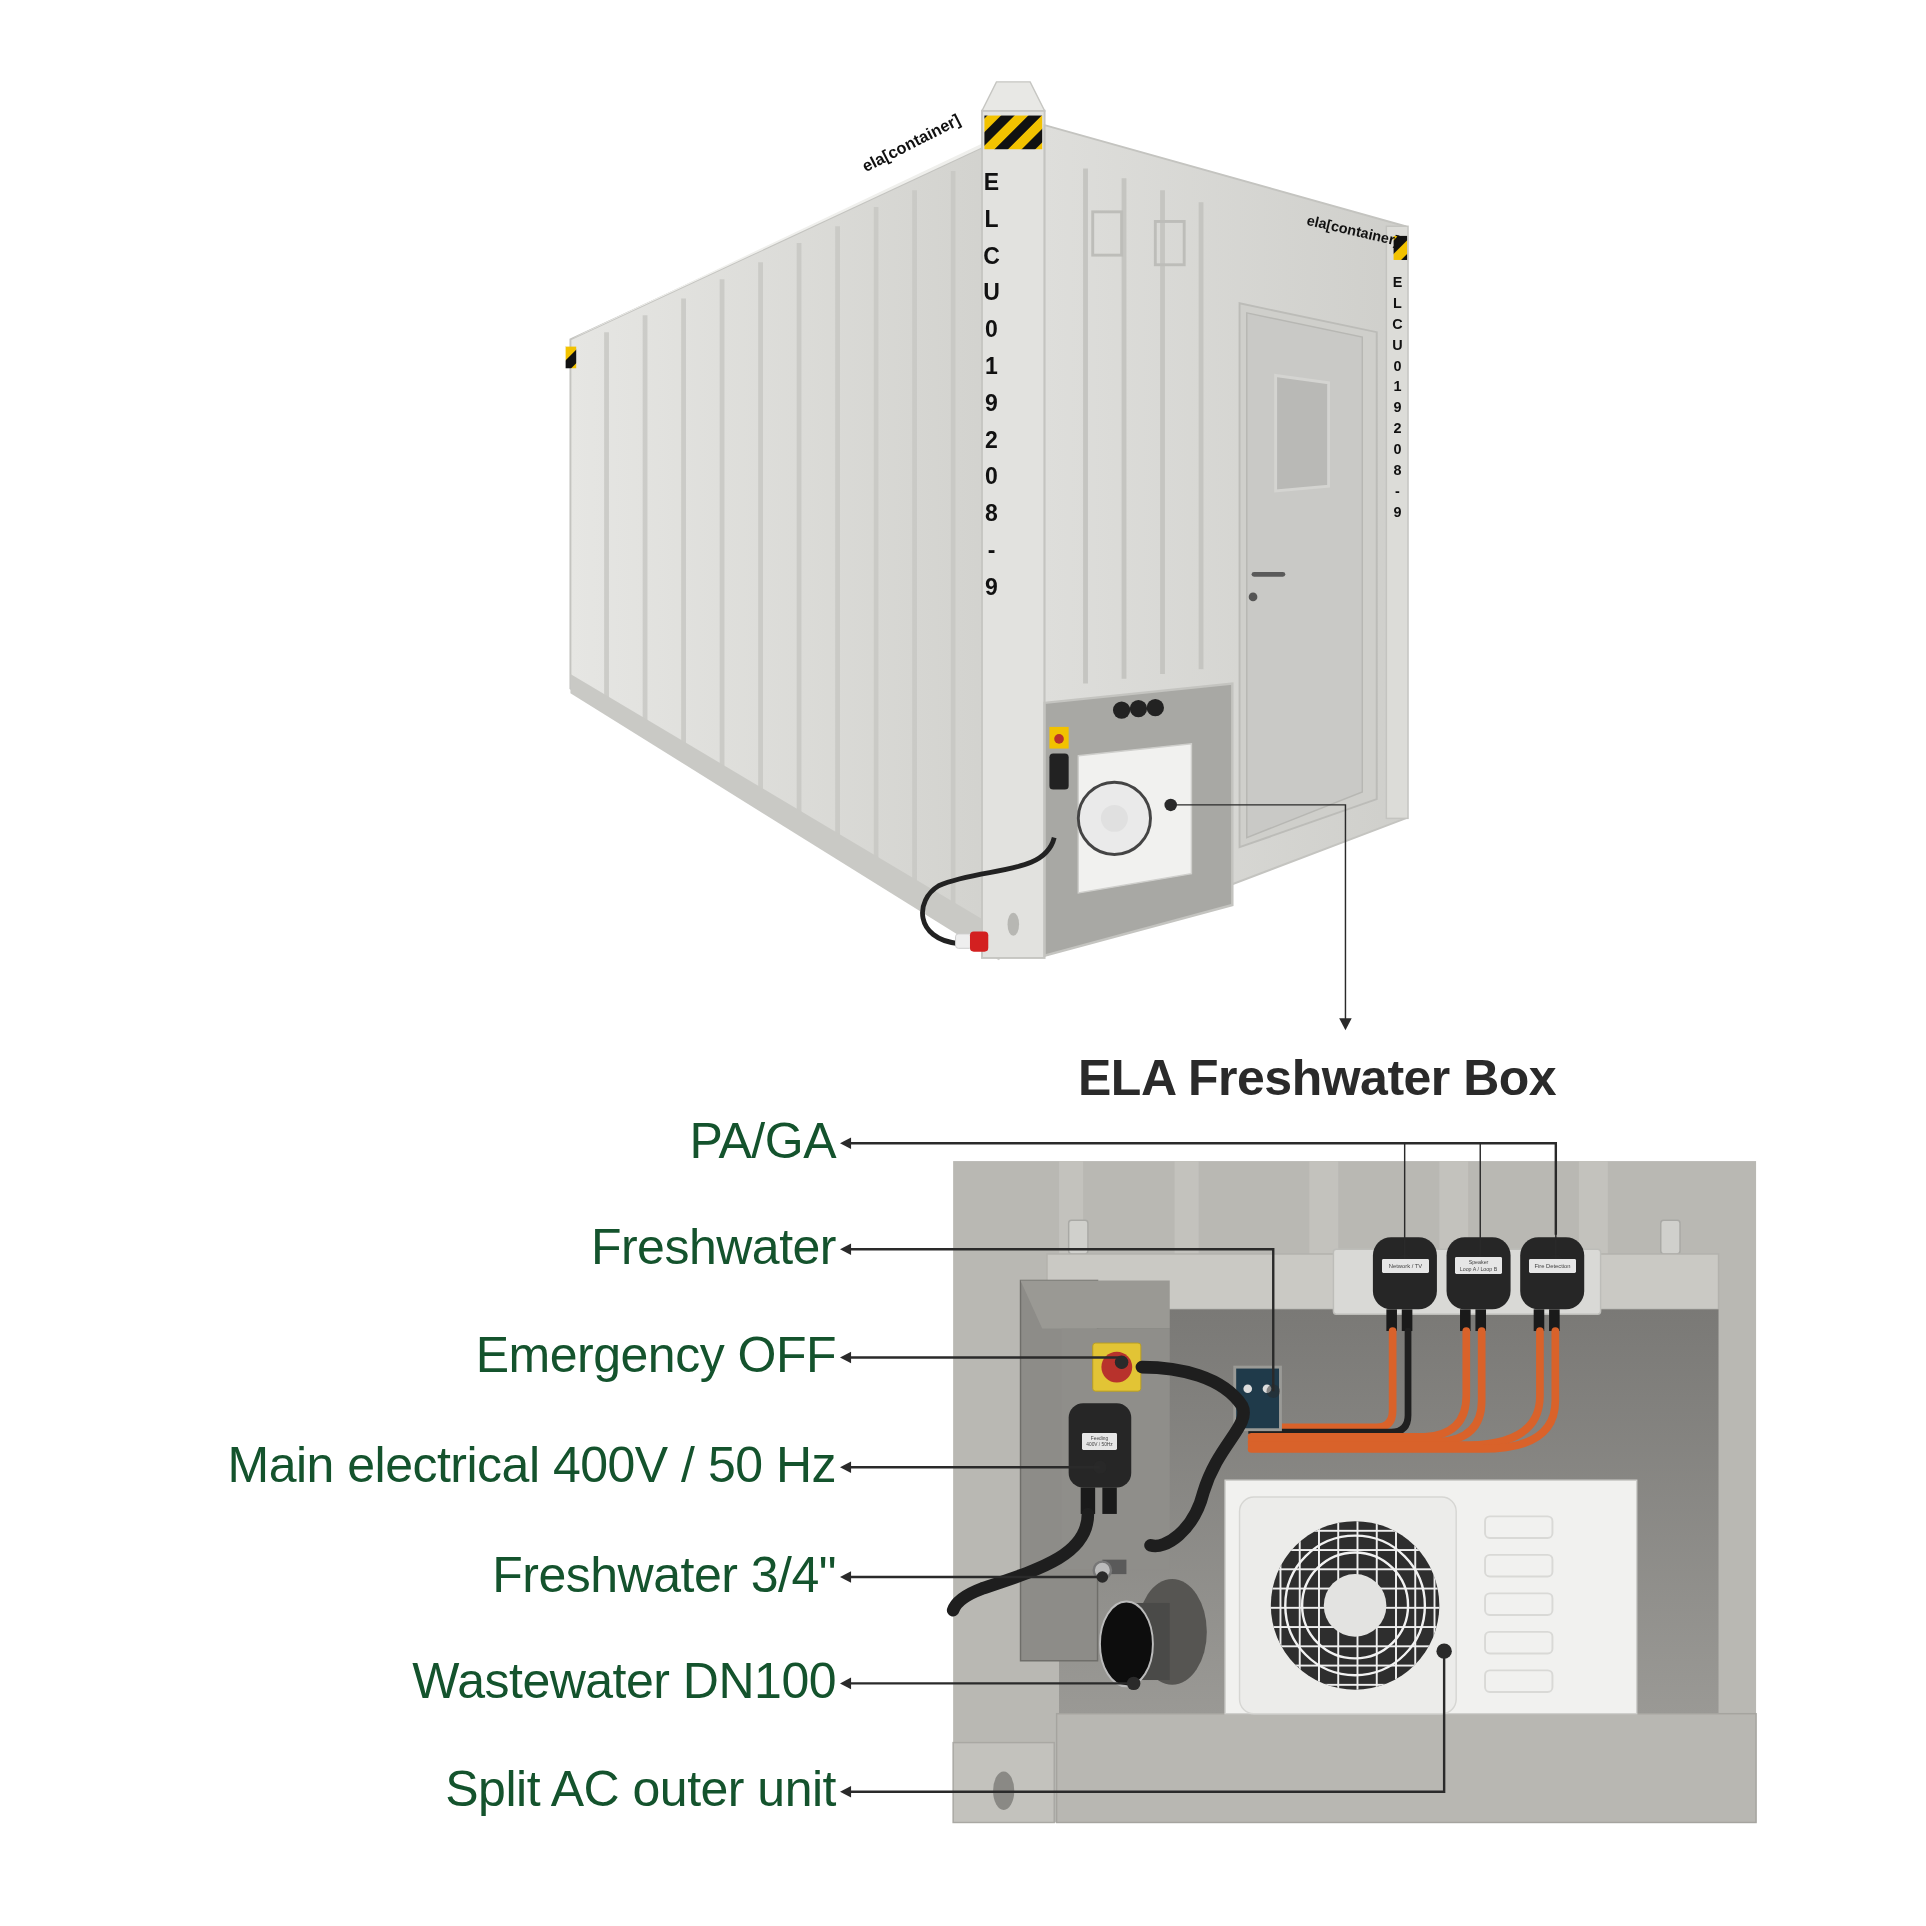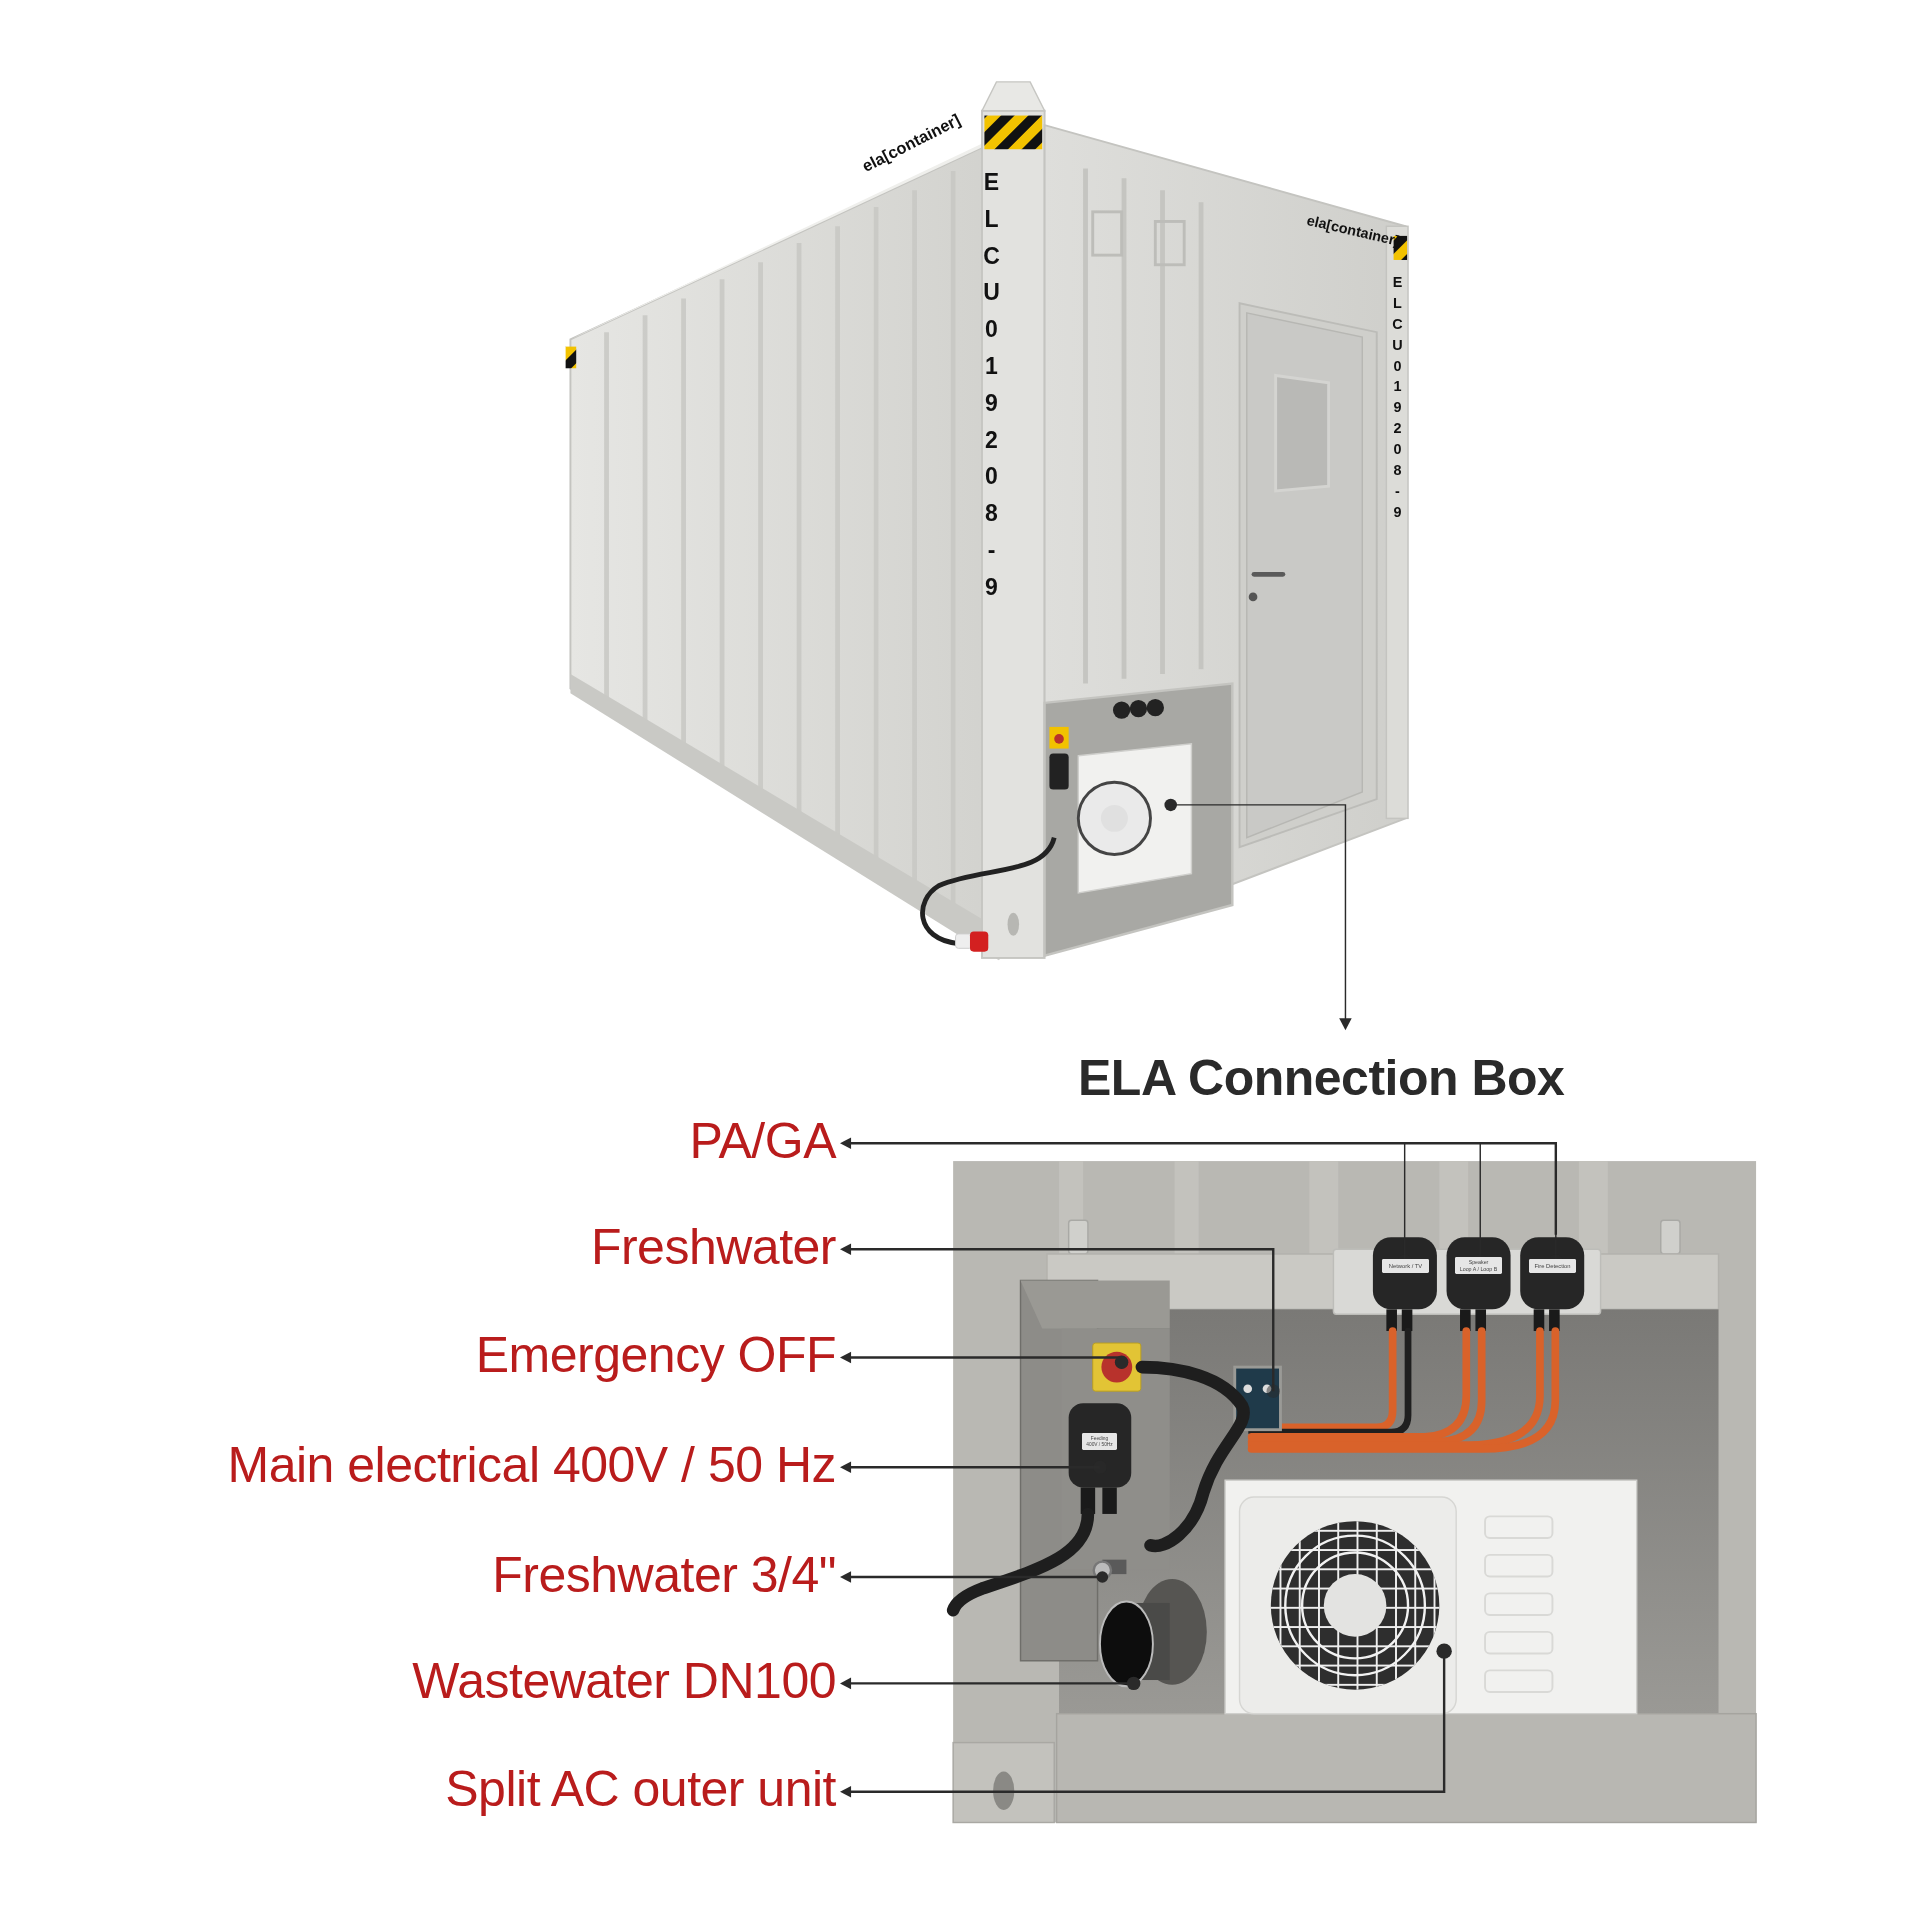--- a/index.html
+++ b/index.html
@@ -2,21 +2,21 @@
 <html style="font-size:7.7px"><head>
 <meta charset="utf-8">
 <style>
   html,body{margin:0;padding:0;background:#ffffff;}
   body{width:1926px;height:1926px;position:relative;overflow:hidden;font-family:"Liberation Sans",sans-serif;color:#2a2a2a;}
   
   #container-svg{position:absolute;left:0;top:0;}
   
   .title{position:absolute;left:1078px;top:1049px;font-size:50px;font-weight:bold;letter-spacing:-0.5px;white-space:nowrap;color:#2a2a2a;}
   
-  .label{position:absolute;right:1090px;font-size:50px;white-space:nowrap;color:#b91c1c;letter-spacing:-0.5px;line-height:1;}
+  .label{position:absolute;right:1090px;font-size:50px;white-space:nowrap;color:#14532d;letter-spacing:-0.5px;line-height:1;}
   
   #box-svg{position:absolute;left:0;top:0;}
   .tag{position:absolute;background:#e6e6e6;color:#444;font-size:5.8px;text-align:center;border-radius:1.4px;line-height:1.2;display:flex;align-items:center;justify-content:center;}
   .vtext{position:absolute;font-weight:bold;color:#111;font-size:23px;line-height:1.6;text-align:center;width:29px;}
   .logo{position:absolute;font-size:16.4px;font-weight:bold;color:#111;white-space:nowrap;}
 </style>
 </head>
 <body>
 
 <svg id="container-svg" width="1926" height="1035" viewBox="0 0 4001 2150">
@@ -147,21 +147,21 @@
     <div>0</div>
     <div>1</div>
     <div>9</div>
     <div>2</div>
     <div>0</div>
     <div>8</div>
     <div>-</div>
     <div>9</div>
   </div>
 
-<div class="title">ELA Connection Box</div>
+<div class="title">ELA Freshwater Box</div>
 
 <svg id="box-svg" width="1926" height="1926" viewBox="0 0 4001 4001">
   <defs>
     <linearGradient id="recessG" x1="0" x2="0" y1="0" y2="1">
       <stop offset="0" stop-color="#7a7976"></stop>
       <stop offset="1" stop-color="#9a9995"></stop>
     </linearGradient>
     <pattern id="grille" width="40" height="40" patternUnits="userSpaceOnUse">
       <rect width="40" height="40" fill="none"></rect>
       <path d="M0 20 H40 M20 0 V40" stroke="#eee" stroke-width="4"></path>

